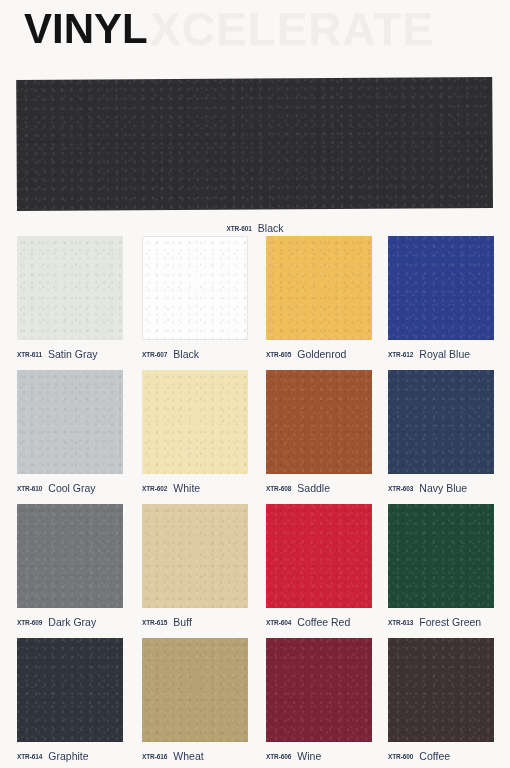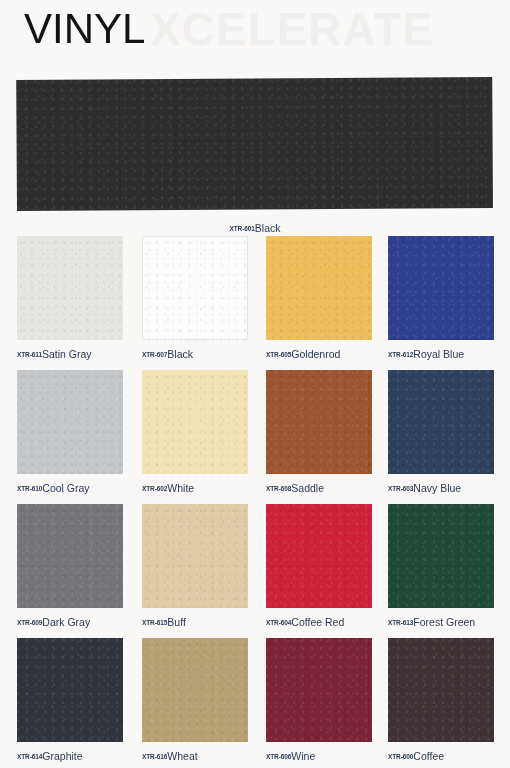--- a/index.html
+++ b/index.html
@@ -34,21 +34,21 @@
   }
 
   #page-title {
     position: absolute;
     left: 24px;
     top: 6px;
     font-size: 42px;
     line-height: 46px;
     color: #131313;
     font-family: "Liberation Sans", sans-serif;
-    font-weight: 400;
+    font-weight: 700;
     letter-spacing: 0px;
   }
 
   
   #hero {
     position: absolute;
     left: 17px;
     top: 80px;
     width: 476px;
     height: 131px;
@@ -112,20 +112,21 @@
   .code {
     font-size: 6.5px;
     font-weight: bold;
     color: #2c3a57;
     letter-spacing: -0.1px;
     vertical-align: middle;
   }
   .name {
     font-size: 10.5px;
     color: #2c3a57;
+    margin-left: 6px;
     vertical-align: middle;
   }
 
   
   #hero-caption {
     position: absolute;
     left: 0;
     top: 214px;
     width: 510px;
     text-align: center;

